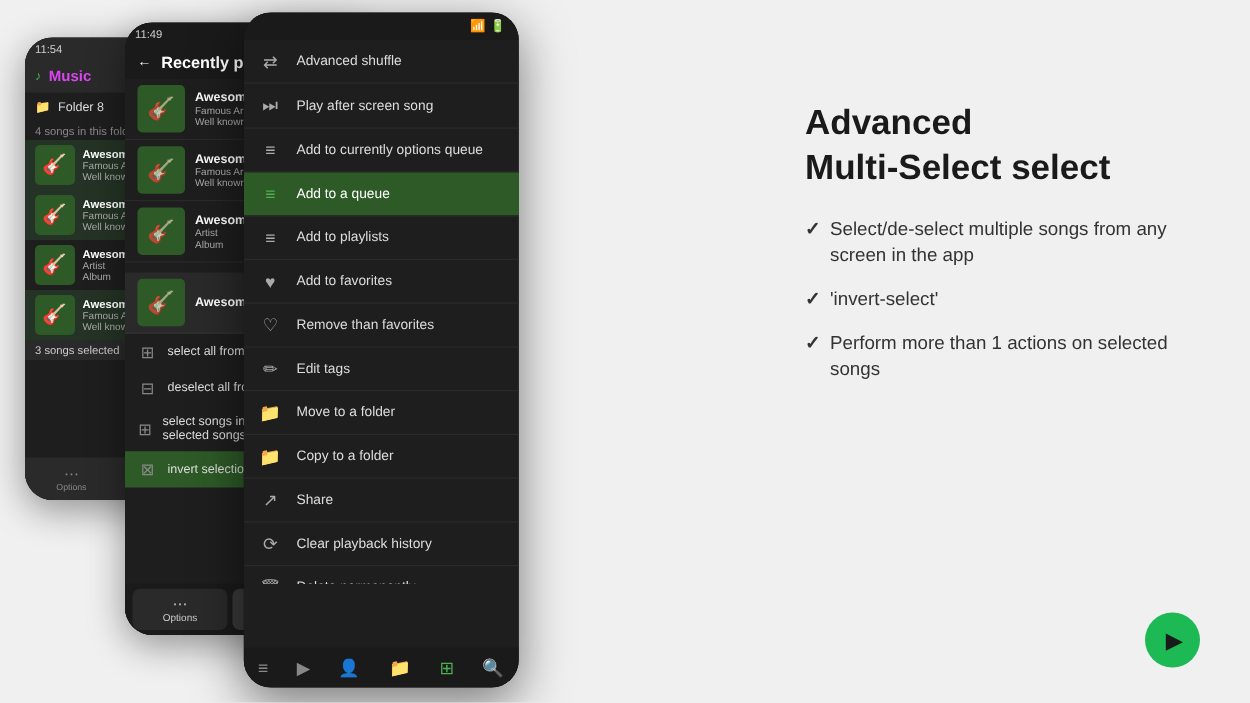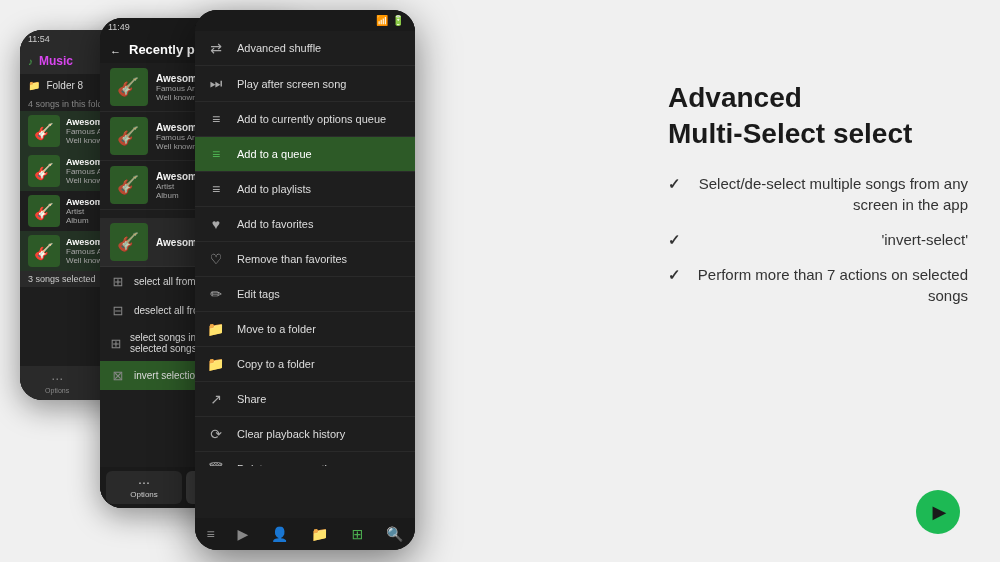--- a/index.html
+++ b/index.html
@@ -8,35 +8,34 @@
       height: 562px;
       background: #f0f0f0;
       font-family: 'Segoe UI', Arial, sans-serif;
       overflow: hidden;
       position: relative;
     }
 
     
     .right-panel {
       position: absolute;
-      right: 32px;
+      right: 56px;
       top: 80px;
       width: 300px;
     }
     .right-panel h2 {
       font-size: 28px;
       font-weight: 700;
       color: #1a1a1a;
       line-height: 1.3;
       margin-bottom: 20px;
     }
     .right-panel ul {
       list-style: none;
       padding: 0;
-      text-align: right;
     }
     .right-panel ul li {
       font-size: 15px;
       color: #333;
       margin-bottom: 14px;
       padding-left: 20px;
       position: relative;
       line-height: 1.4;
     }
     .right-panel ul li::before {
@@ -605,17 +604,17 @@
 </div>
 
 <div class="right-panel">
   <h2>
     <span>Advanced</span><br>
     <span>Multi-Select select</span>
   </h2>
   <ul>
     <li>Select/de-select multiple songs from any screen in the app</li>
     <li>'invert-select'</li>
-    <li>Perform more than 7 actions on selected songs</li>
+    <li>Perform more than 1 actions on selected songs</li>
   </ul>
 </div>
 
 <div class="play-logo"></div>
 
 </body></html>

